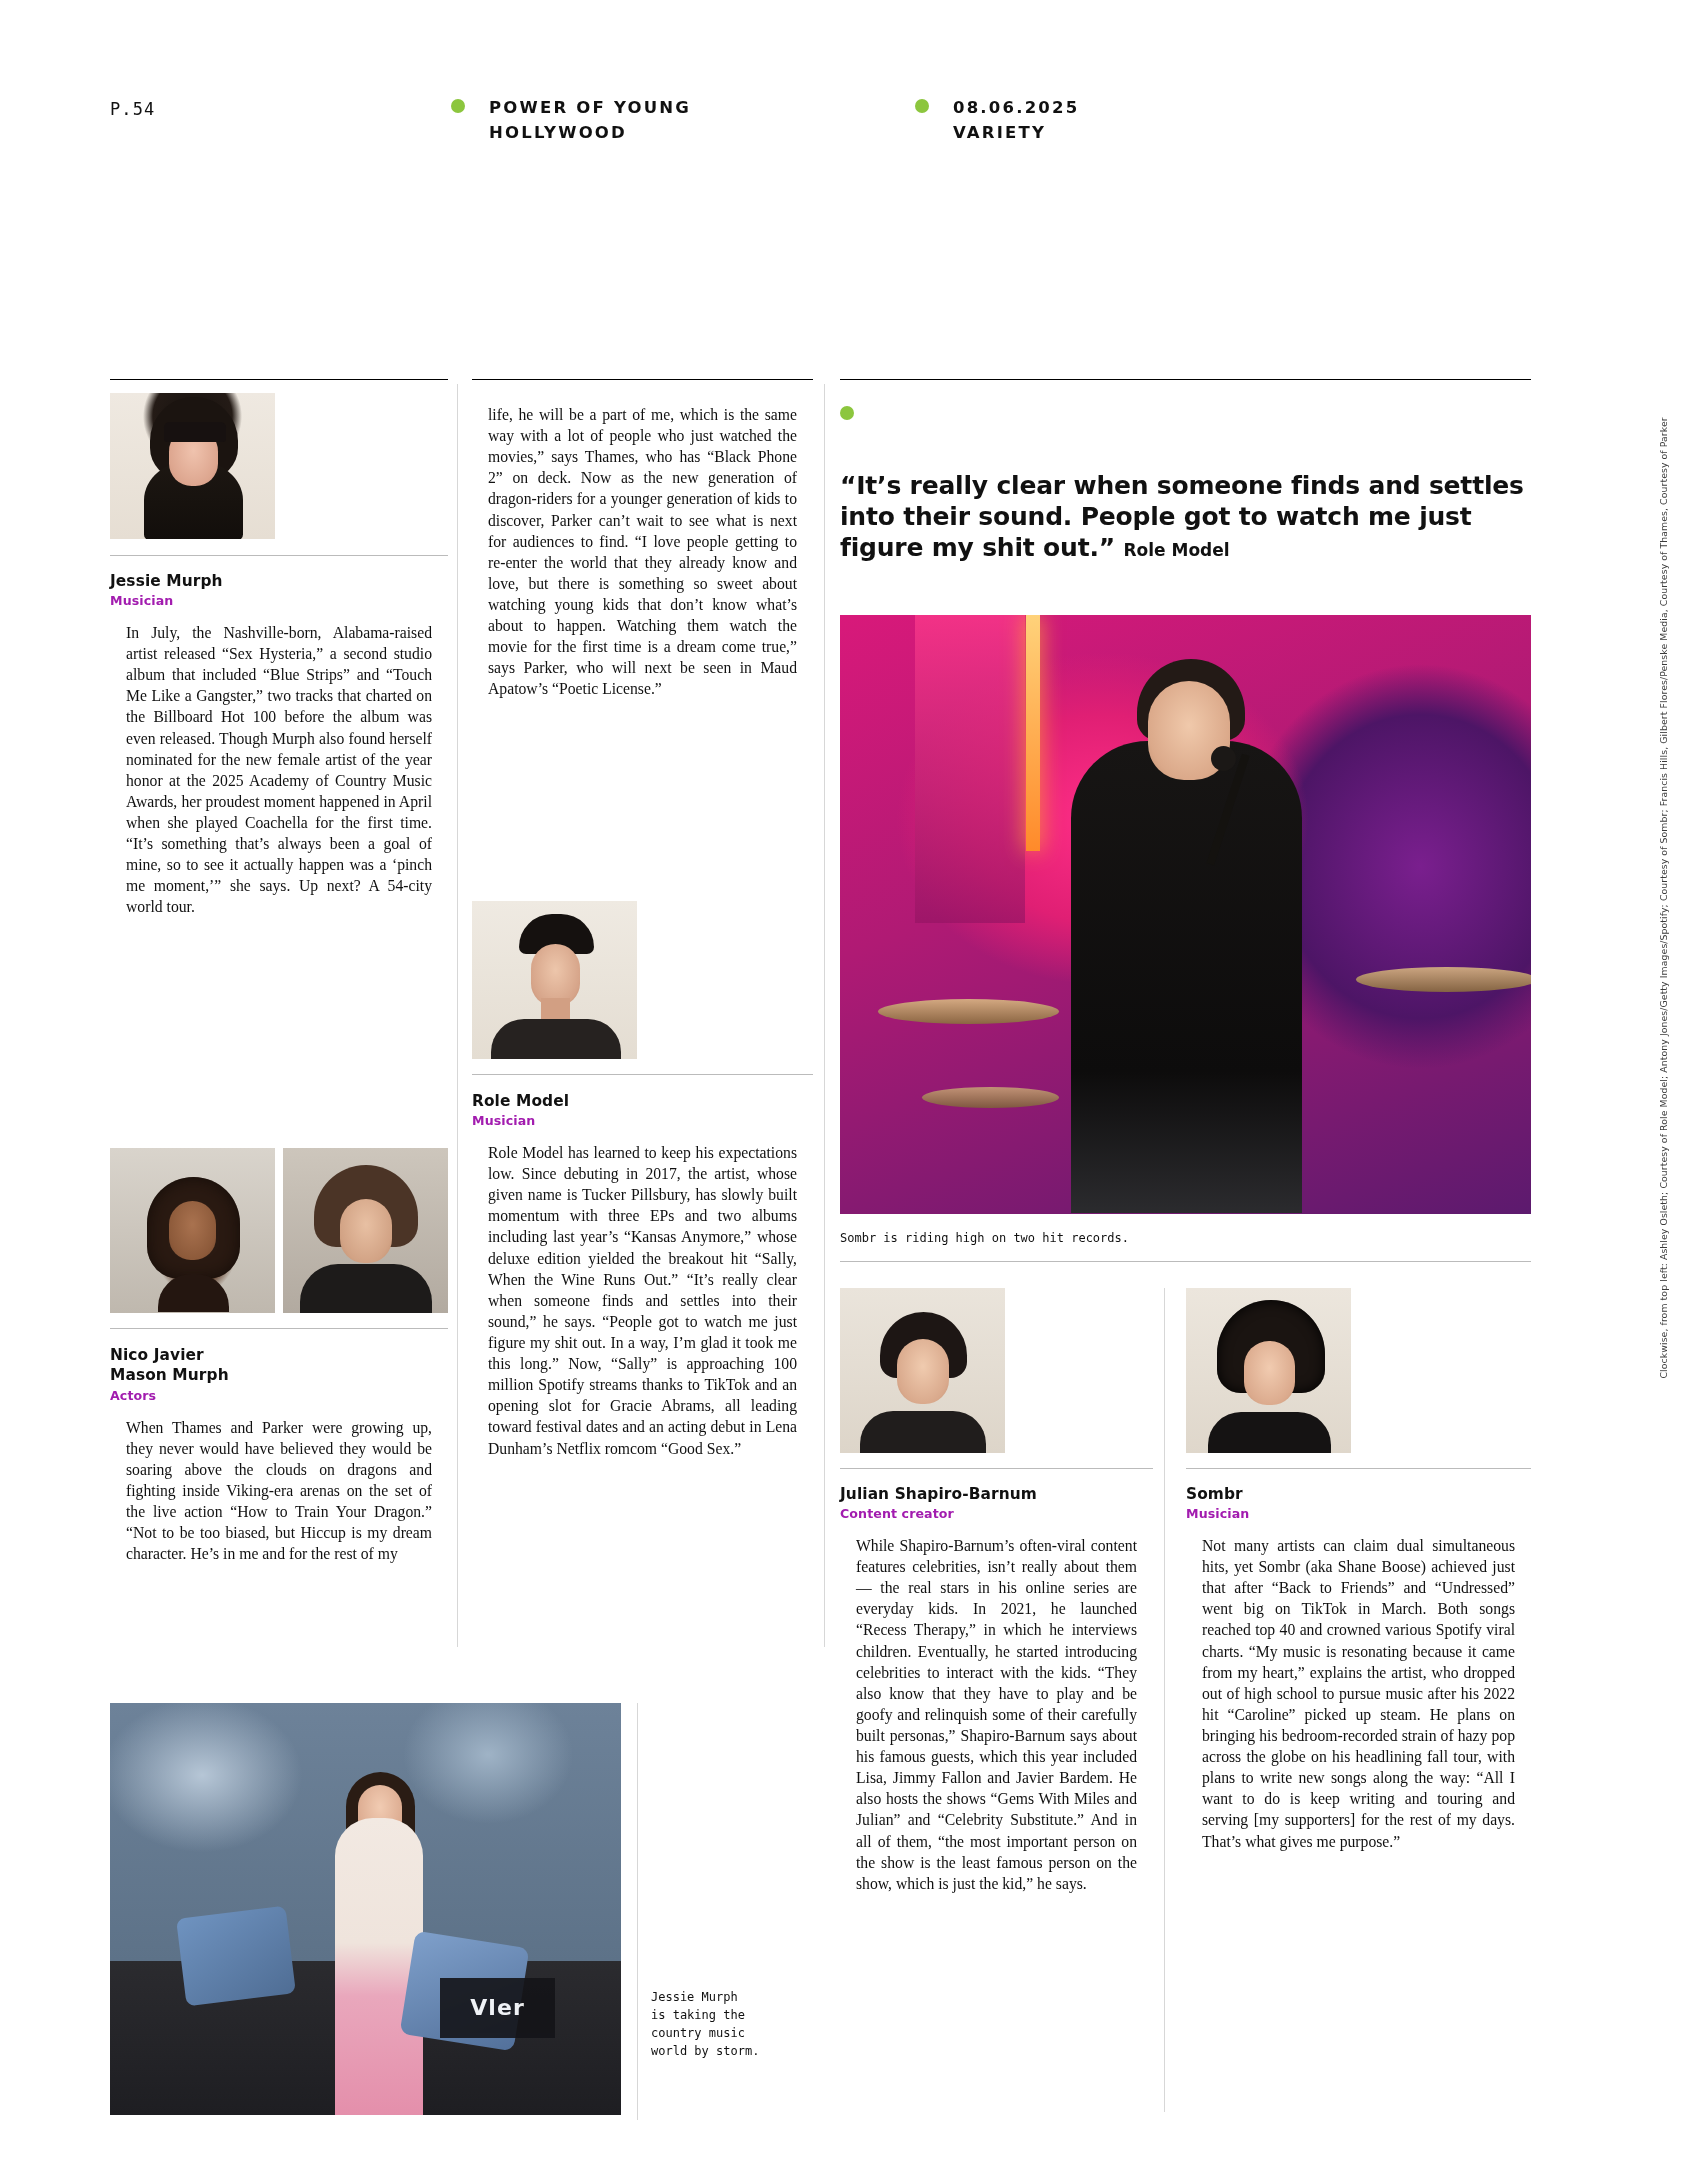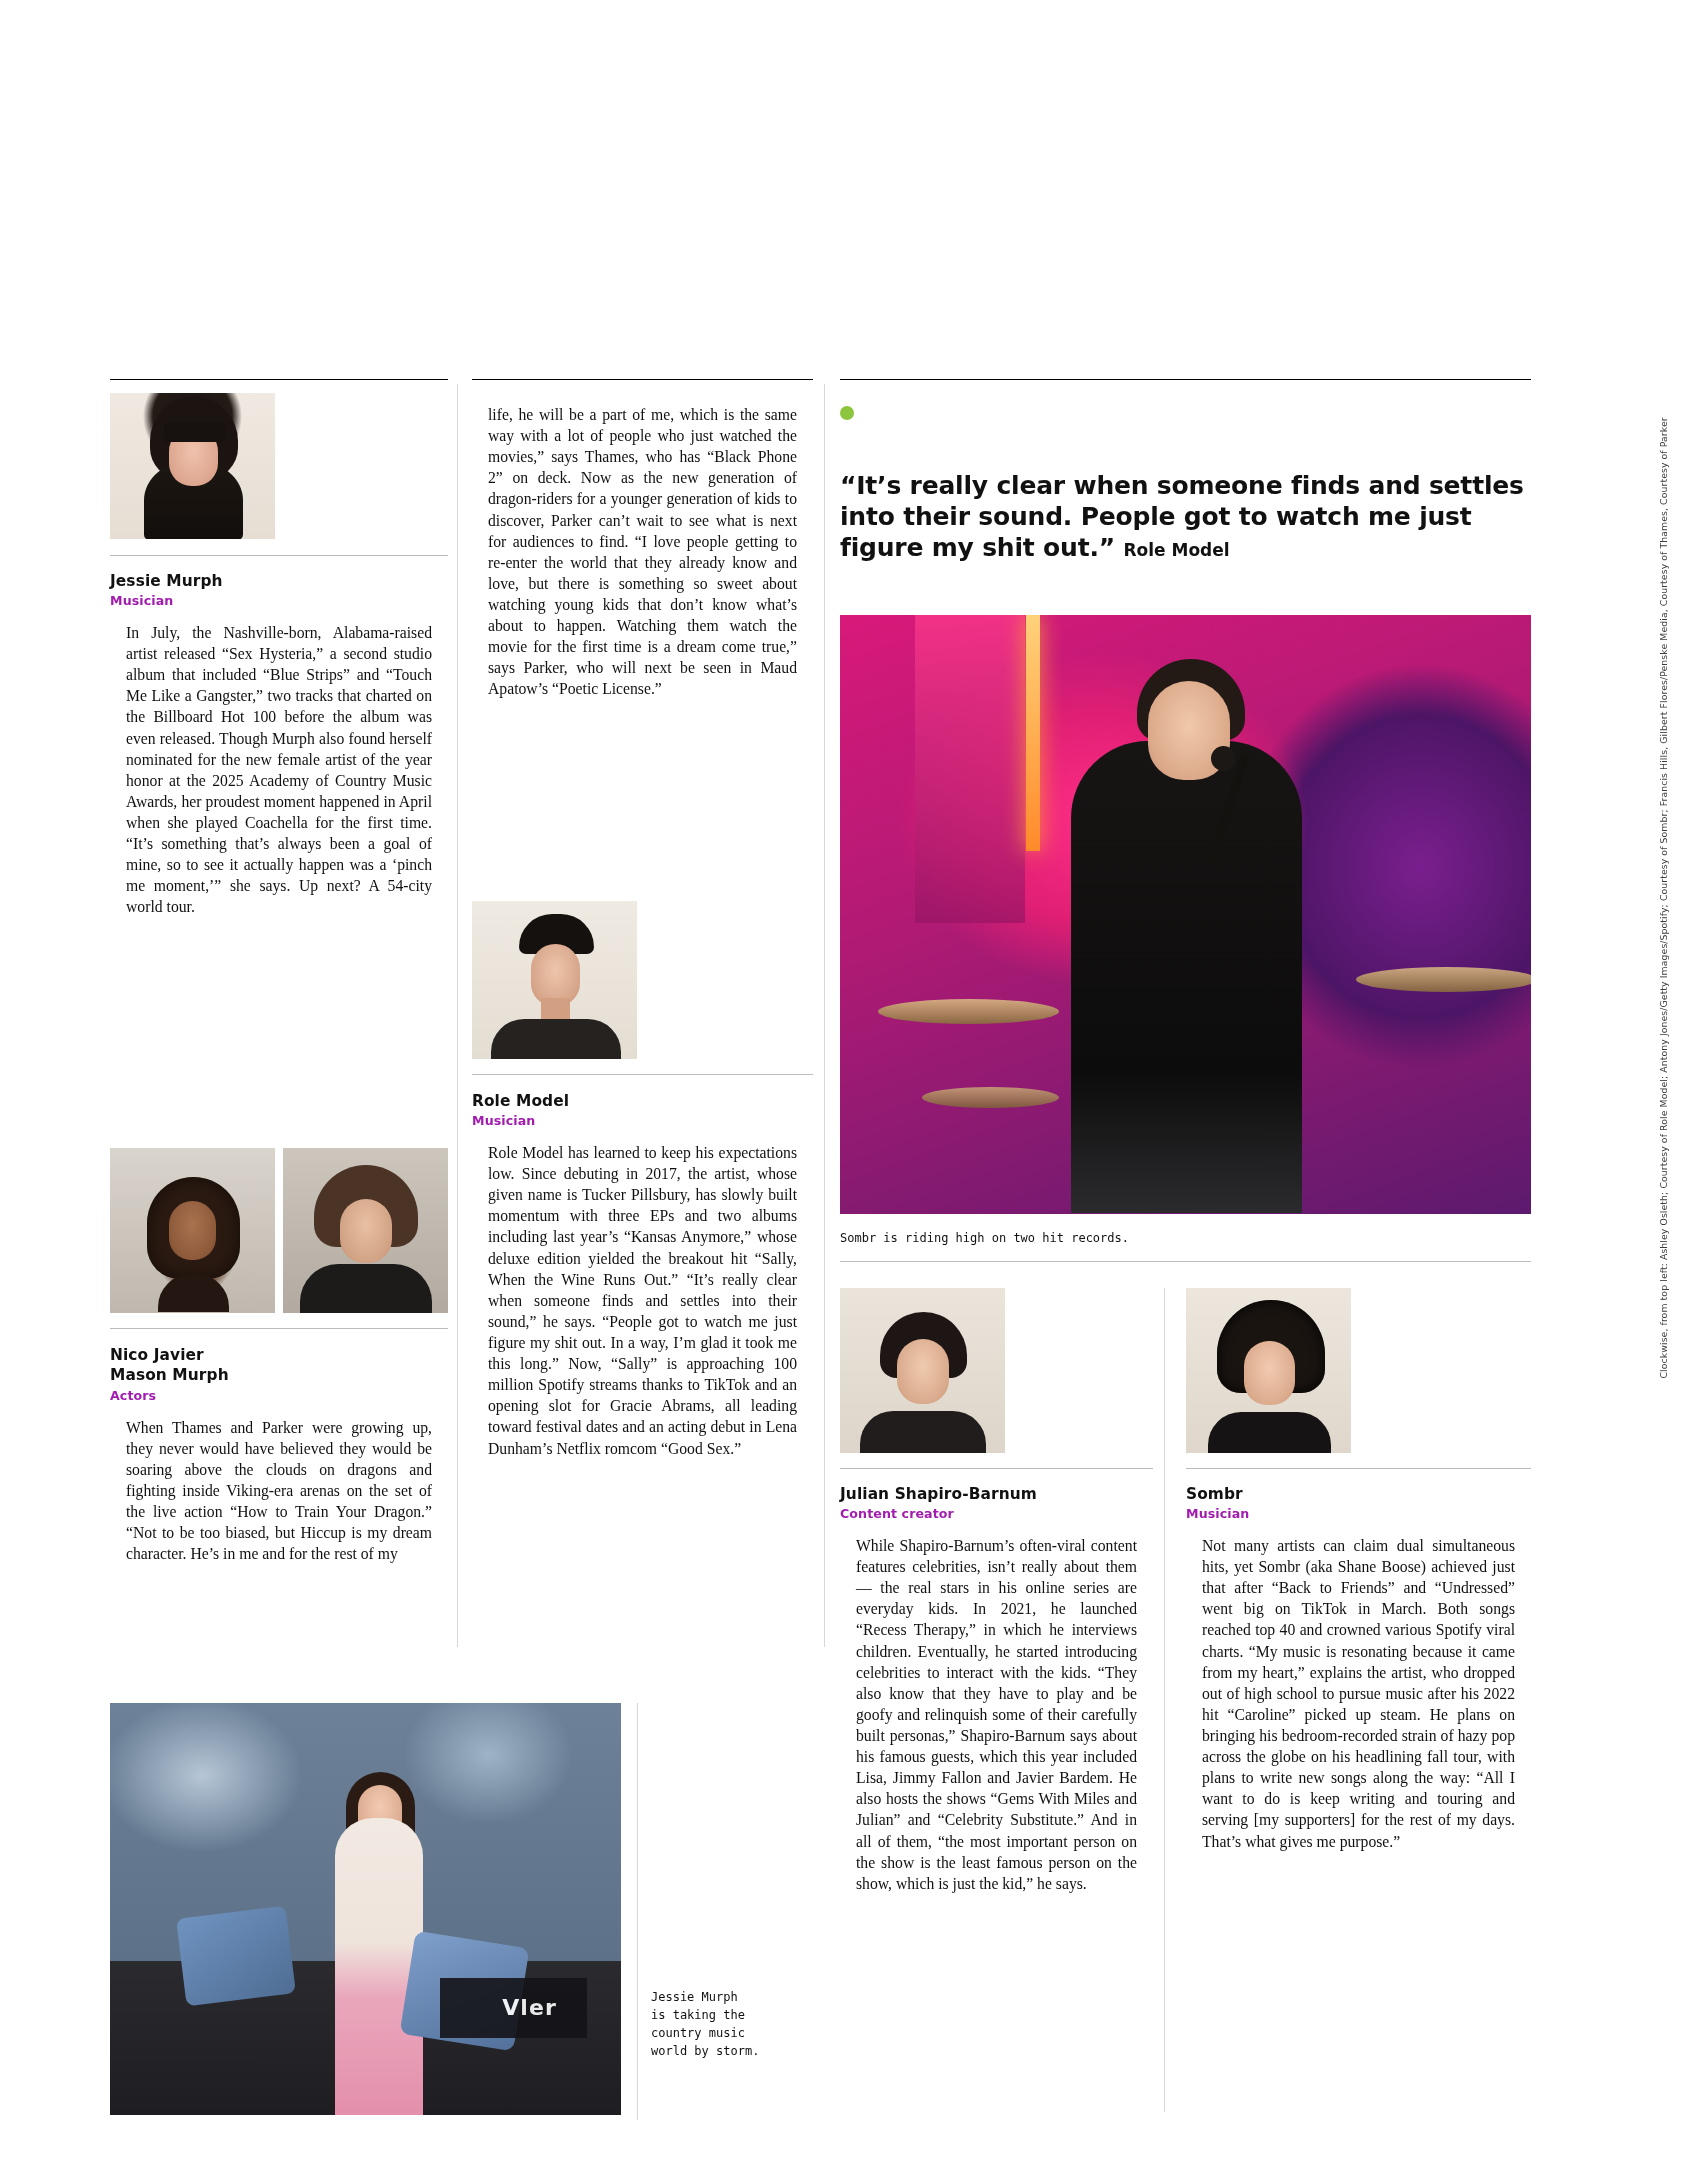--- a/index.html
+++ b/index.html
@@ -384,21 +384,20 @@
     position: absolute; left: 330px; top: 275px; width: 115px; height: 60px;
     background: #141418;
     color: #fff;
     font-family: "DejaVu Sans", sans-serif;
     font-weight: bold;
     font-size: 22px;
     line-height: 60px;
     text-align: center;
     letter-spacing: 1.1px;
     opacity: .9;
-    padding-left: 32px;
   }
 
   
   .cap-mono {
     position: absolute;
     font-family: "DejaVu Sans Mono", monospace;
     font-size: 12px;
     line-height: 1.5;
     color: #111;
   }
@@ -444,20 +443,33 @@
     color: #3b3b3b;
     white-space: nowrap;
     text-align: left;
   }
 </style>
 </head>
 <body>
 
 <div class="page">
 
+  <div class="masthead">
+    <div class="folio">P.54</div>
+    <div class="bullet b1"></div>
+    <div class="mast-block mast-sec">
+      <div>POWER OF YOUNG</div>
+      <div>HOLLYWOOD</div>
+    </div>
+    <div class="bullet b2"></div>
+    <div class="mast-block mast-date">
+      <div>08.06.2025</div>
+      <div>VARIETY</div>
+    </div>
+  </div>
 
   <div class="rule" style="left:110px; top:379px; width:338px;"></div>
   <div class="rule" style="left:472px; top:379px; width:341px;"></div>
   <div class="rule" style="left:840px; top:379px; width:691px;"></div>
 
   <div class="vrule" style="left:457px; top:384px; height:1263px;"></div>
   <div class="vrule" style="left:824px; top:384px; height:1263px;"></div>
   <div class="vrule" style="left:1164px; top:1288px; height:824px;"></div>
   <div class="vrule" style="left:637px; top:1703px; height:417px;"></div>
 

